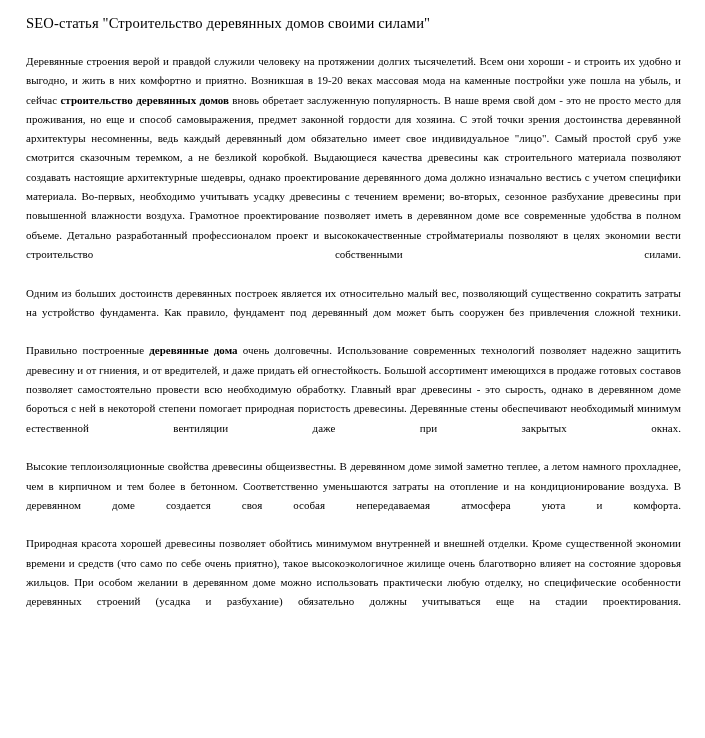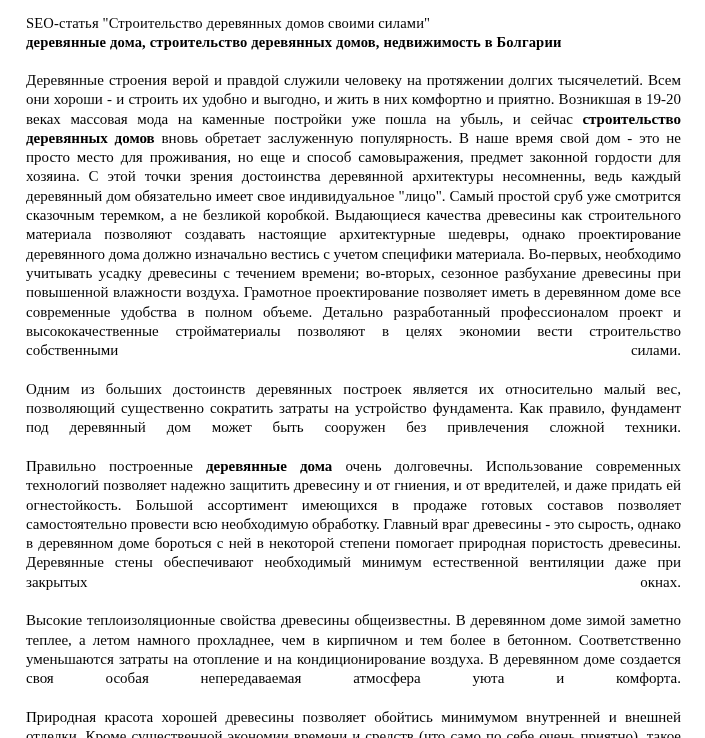--- a/index.html
+++ b/index.html
@@ -43,21 +43,21 @@
     height: 19px;
   }
   .article-body {
     margin: 0;
     padding: 0;
     width: 655px;
   }
   .para {
     margin: 0;
     padding: 0;
-    font-size: 15px;
+    font-size: 11px;
     line-height: 19.3px;
     text-align: justify;
     text-justify: inter-word;
     word-spacing: -0.2px;
   }
   .para b,
   .para .kw {
     font-weight: bold;
   }
   
@@ -67,21 +67,20 @@
     width: 100%;
   }
 </style>
 </head>
 <body style="background: rgb(255, 255, 255); color: rgb(0, 0, 0);">
 
 <div class="page" style="background: rgb(255, 255, 255);">
 
   <div class="doc-header">
     <div class="header-line title-plain">SEO-статья "Строительство деревянных домов своими силами"</div>
-    <div class="header-line title-keywords">деревянные дома, строительство деревянных домов, недвижимость в Болгарии</div>
   </div>
 
   <div class="header-gap"></div>
 
   <div class="article-body">
       <div class="para"><span>Деревянные строения верой и правдой служили человеку на протяжении долгих тысячелетий. Всем они хороши - и строить их удобно и выгодно, и жить в них комфортно и приятно. Возникшая в 19-20 веках массовая мода на каменные постройки уже пошла на убыль, и сейчас  </span><b>строительство деревянных домов</b><span> вновь обретает заслуженную популярность. В наше время свой дом - это не просто место для проживания, но еще и способ самовыражения, предмет законной гордости для хозяина. С этой точки зрения достоинства деревянной архитектуры несомненны, ведь каждый деревянный дом обязательно имеет свое индивидуальное "лицо". Самый простой сруб уже смотрится сказочным теремком, а не безликой коробкой. Выдающиеся качества древесины как строительного материала позволяют создавать настоящие архитектурные шедевры, однако проектирование деревянного дома должно изначально вестись с учетом специфики материала. Во-первых, необходимо учитывать усадку древесины с течением времени; во-вторых, сезонное разбухание древесины при повышенной влажности воздуха. Грамотное проектирование позволяет иметь в деревянном доме все современные удобства в полном объеме. Детально разработанный профессионалом проект и высококачественные стройматериалы позволяют в целях экономии вести строительство собственными силами.</span></div>
       <div class="para"><span>Одним из больших достоинств деревянных построек является их относительно малый вес, позволяющий существенно сократить затраты на устройство фундамента. Как правило, фундамент под деревянный дом может быть сооружен без привлечения сложной техники.</span></div>
       <div class="para"><span>Правильно построенные </span><b>деревянные дома</b><span> очень долговечны. Использование современных технологий позволяет надежно защитить древесину и от гниения, и от вредителей, и даже придать ей огнестойкость. Большой ассортимент имеющихся в продаже готовых составов позволяет самостоятельно провести всю необходимую обработку. Главный враг древесины - это сырость, однако в деревянном доме бороться с ней в некоторой степени помогает природная пористость древесины. Деревянные стены обеспечивают необходимый минимум естественной вентиляции даже при закрытых окнах.</span></div>
       <div class="para"><span>Высокие теплоизоляционные свойства древесины общеизвестны. В деревянном доме зимой заметно теплее, а летом намного прохладнее, чем в кирпичном и тем более в бетонном. Соответственно уменьшаются затраты на отопление и на кондиционирование воздуха. В деревянном доме создается своя особая непередаваемая атмосфера уюта и комфорта.</span></div>
       <div class="para"><span>Природная красота хорошей древесины позволяет обойтись минимумом внутренней и внешней отделки. Кроме существенной экономии времени и средств (что само по себе очень приятно), такое высокоэкологичное жилище очень благотворно влияет на состояние здоровья жильцов. При особом желании в деревянном доме можно использовать практически любую отделку, но специфические особенности деревянных строений (усадка и разбухание) обязательно должны учитываться еще на стадии проектирования.</span></div>

